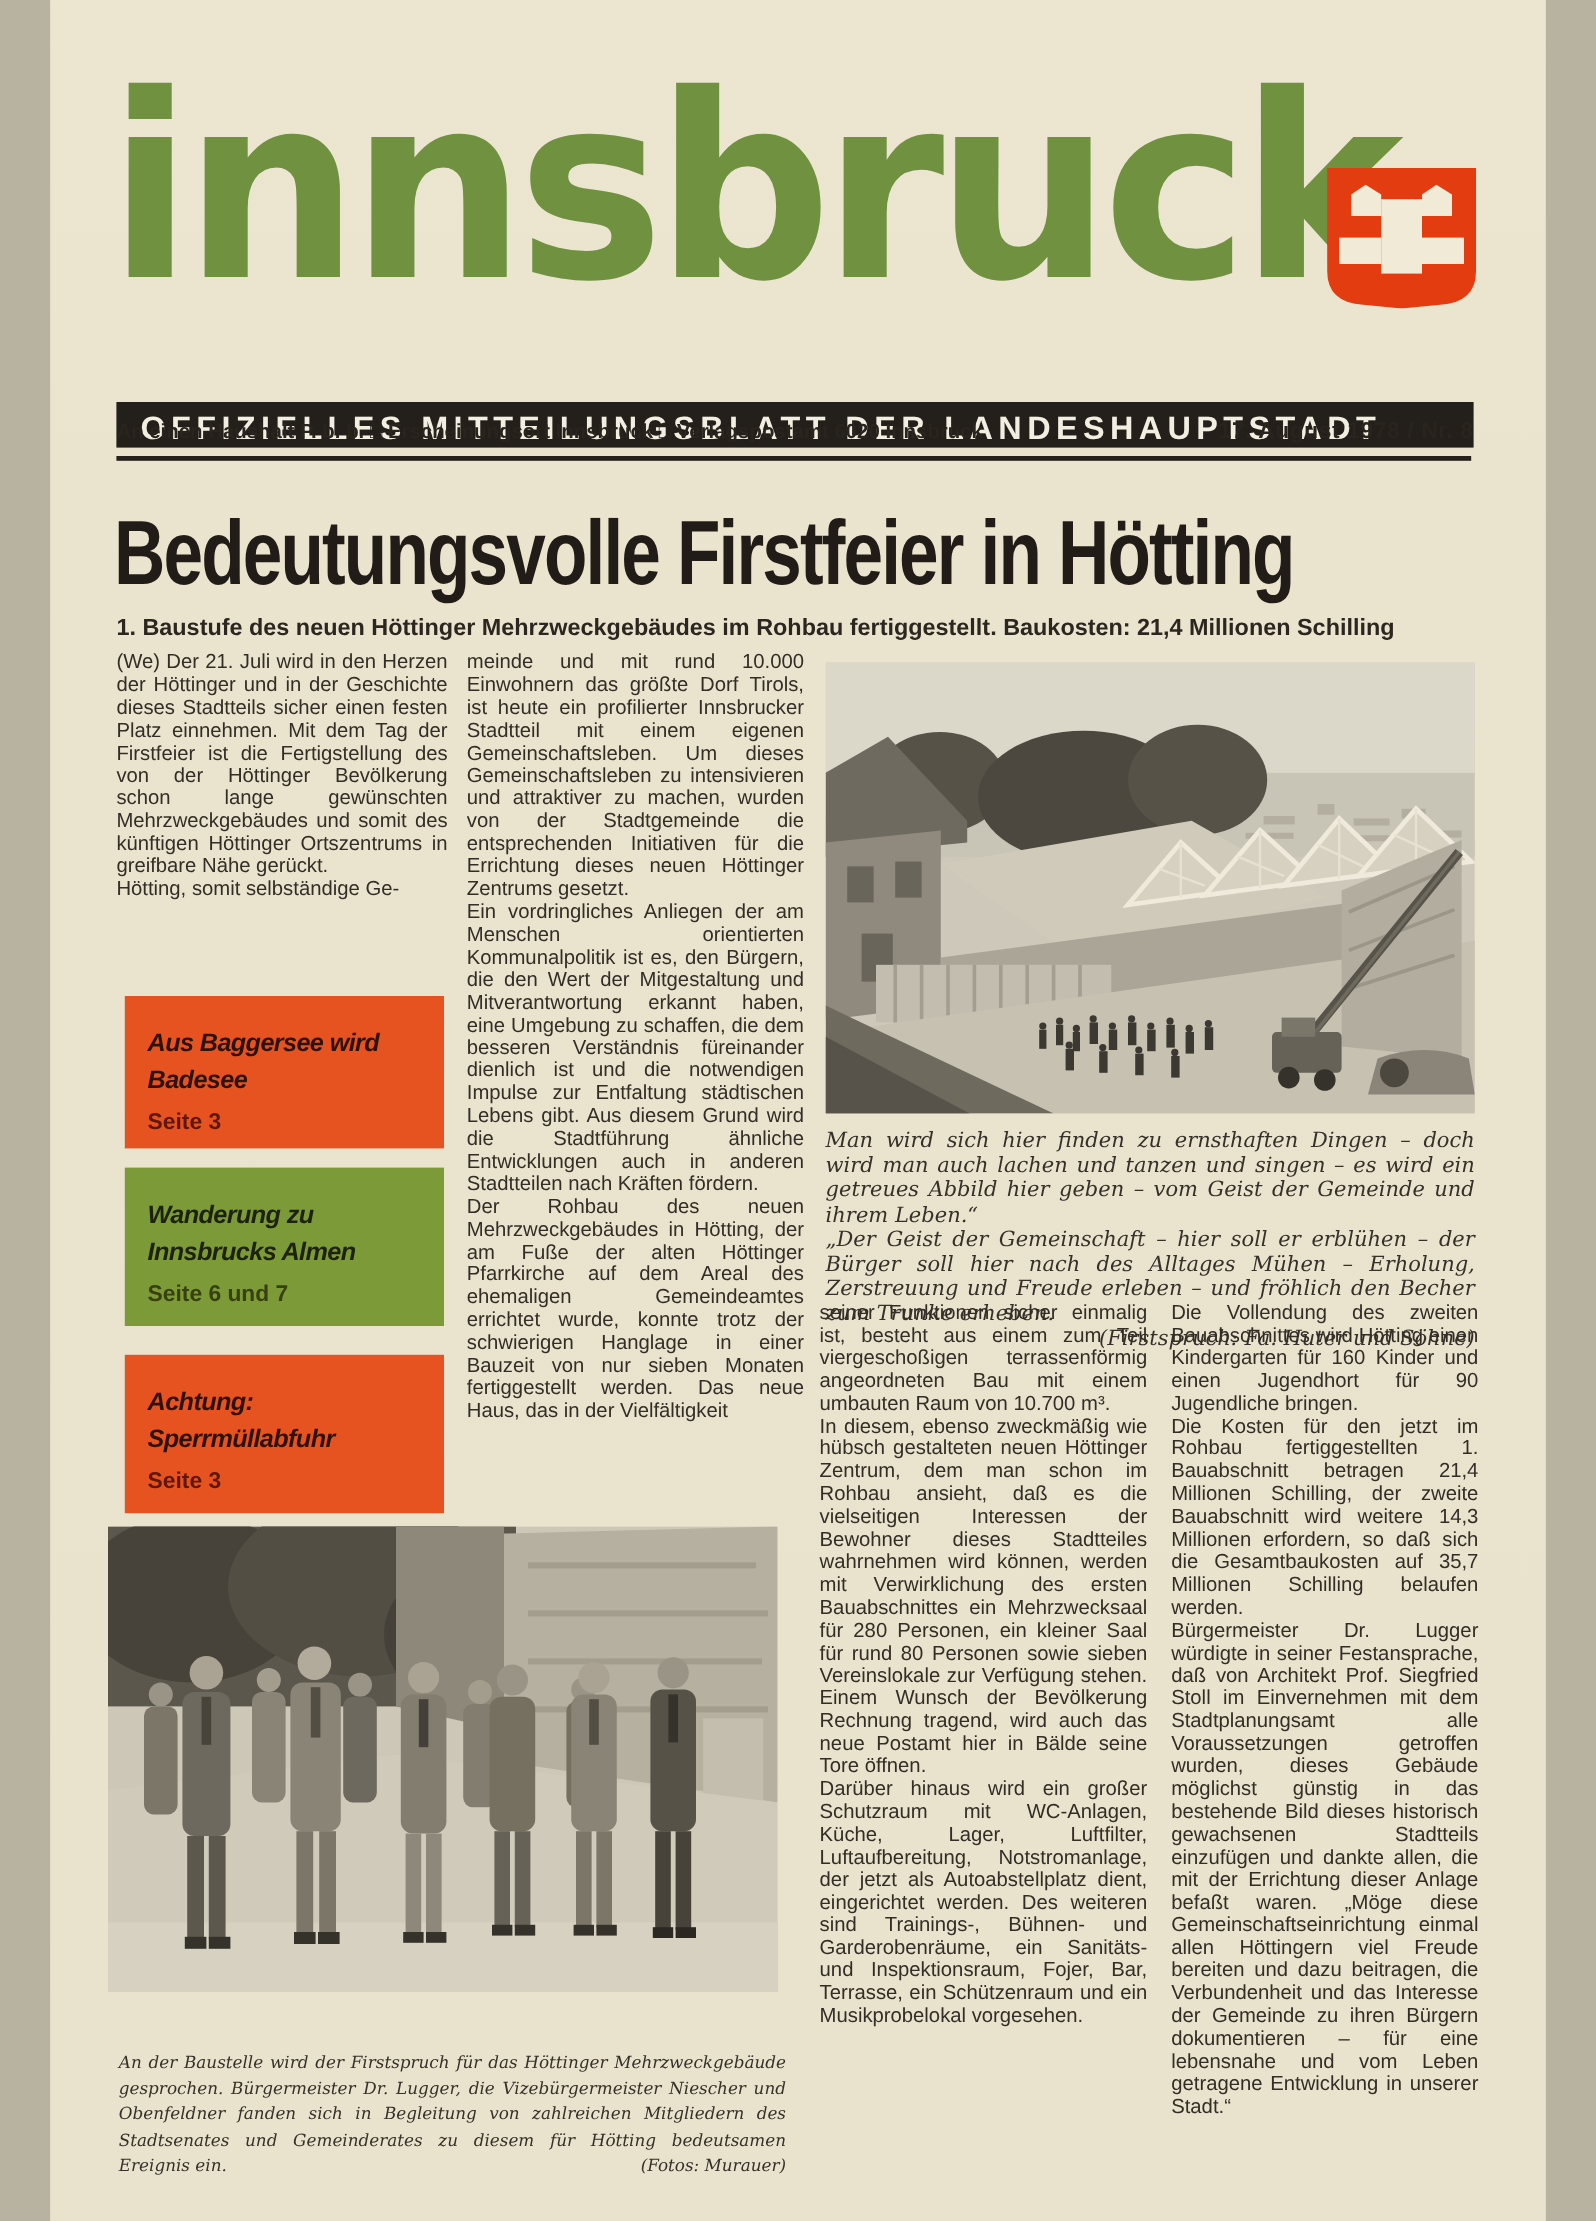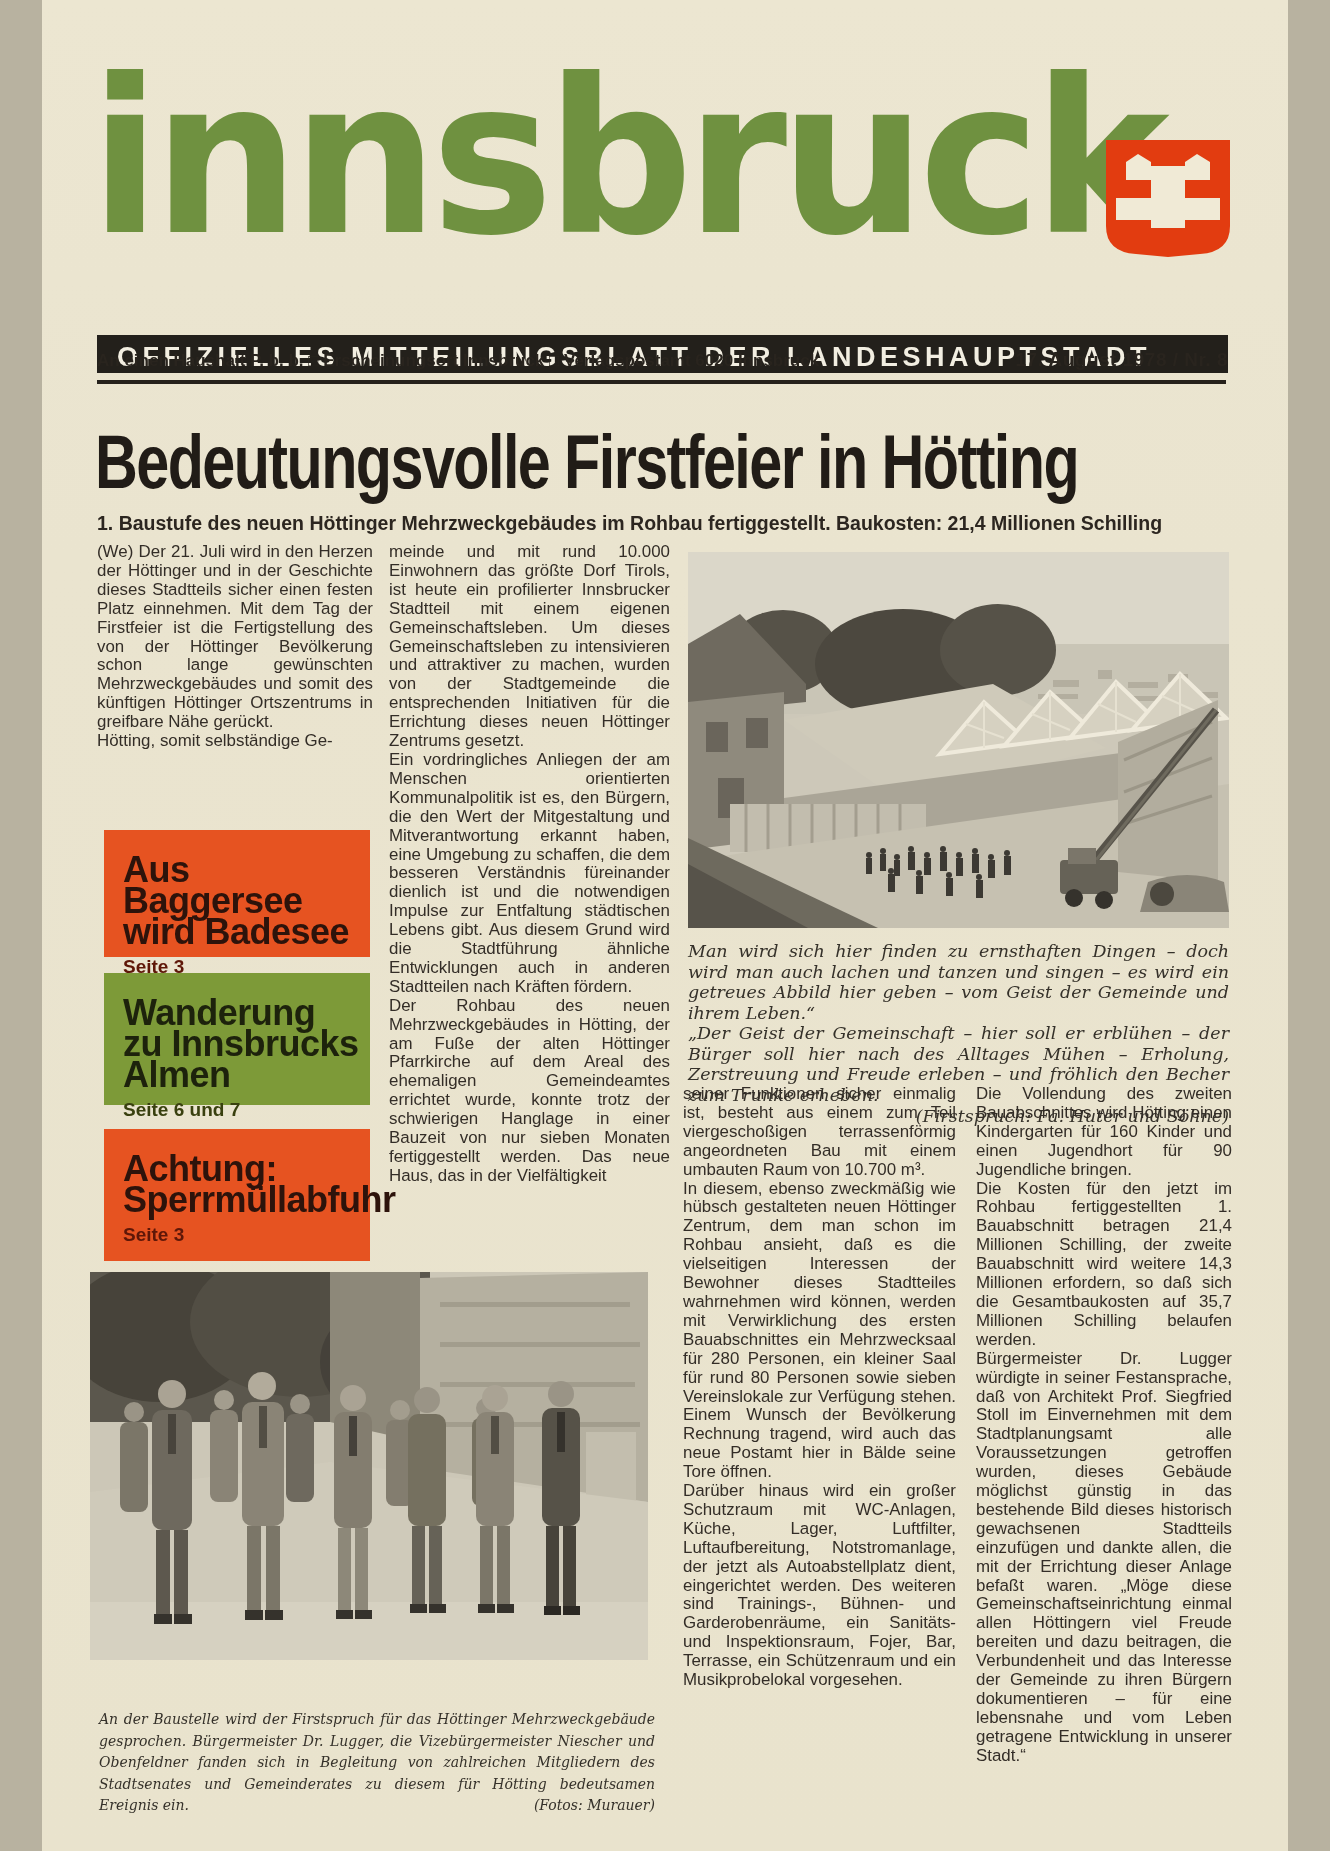--- a/index.html
+++ b/index.html
@@ -57,21 +57,21 @@
   .col1{position:absolute;left:55px;top:543px;width:276px;}
   .col2{position:absolute;left:347px;top:543px;width:281px;}
   .col3{position:absolute;left:641px;top:1085px;width:273px;}
   .col4{position:absolute;left:934px;top:1085px;width:256px;}
   
   .teaser{position:absolute;left:62px;width:266px;box-sizing:border-box;padding:24px 10px 10px 19px;}
   .teaser-1{top:830px;height:127px;background:#e65321;}
   .teaser-2{top:973px;height:132px;background:#7d9a38;}
   .teaser-3{top:1129px;height:132px;background:#e65321;}
   .teaser .t-title{
-    font-weight:bold;font-size:36px;line-height:31px;letter-spacing:-0.5px;
+    font-weight:bold;font-size:21px;line-height:31px;letter-spacing:-0.5px;font-style:italic;
   }
   .teaser-1 .t-title,.teaser-3 .t-title{color:#2d130b;}
   .teaser-2 .t-title{color:#1d220c;}
   .teaser .t-page{font-weight:bold;font-size:19px;margin-top:9px;}
   .teaser-1 .t-page,.teaser-3 .t-page{color:#5e1708;}
   .teaser-2 .t-page{color:#39400f;}
   
   .photo-top{position:absolute;left:646px;top:552px;width:541px;height:376px;}
   .photo-bottom{position:absolute;left:48px;top:1272px;width:558px;height:388px;}
   .photo-frame{display:block;}

